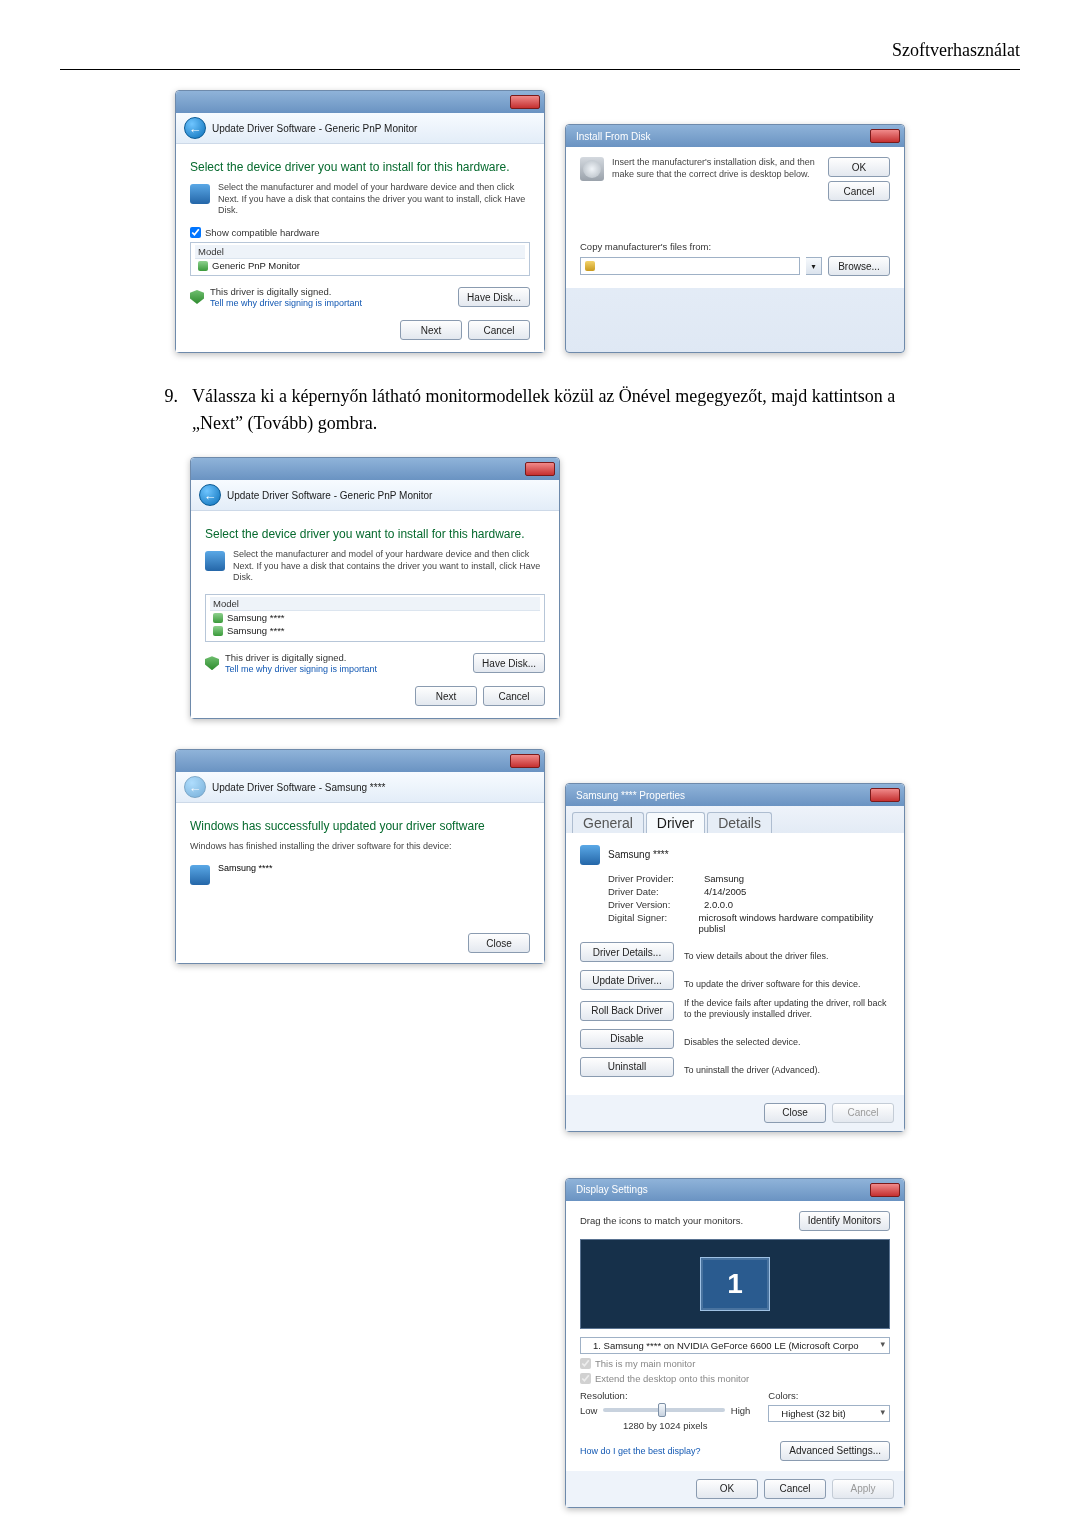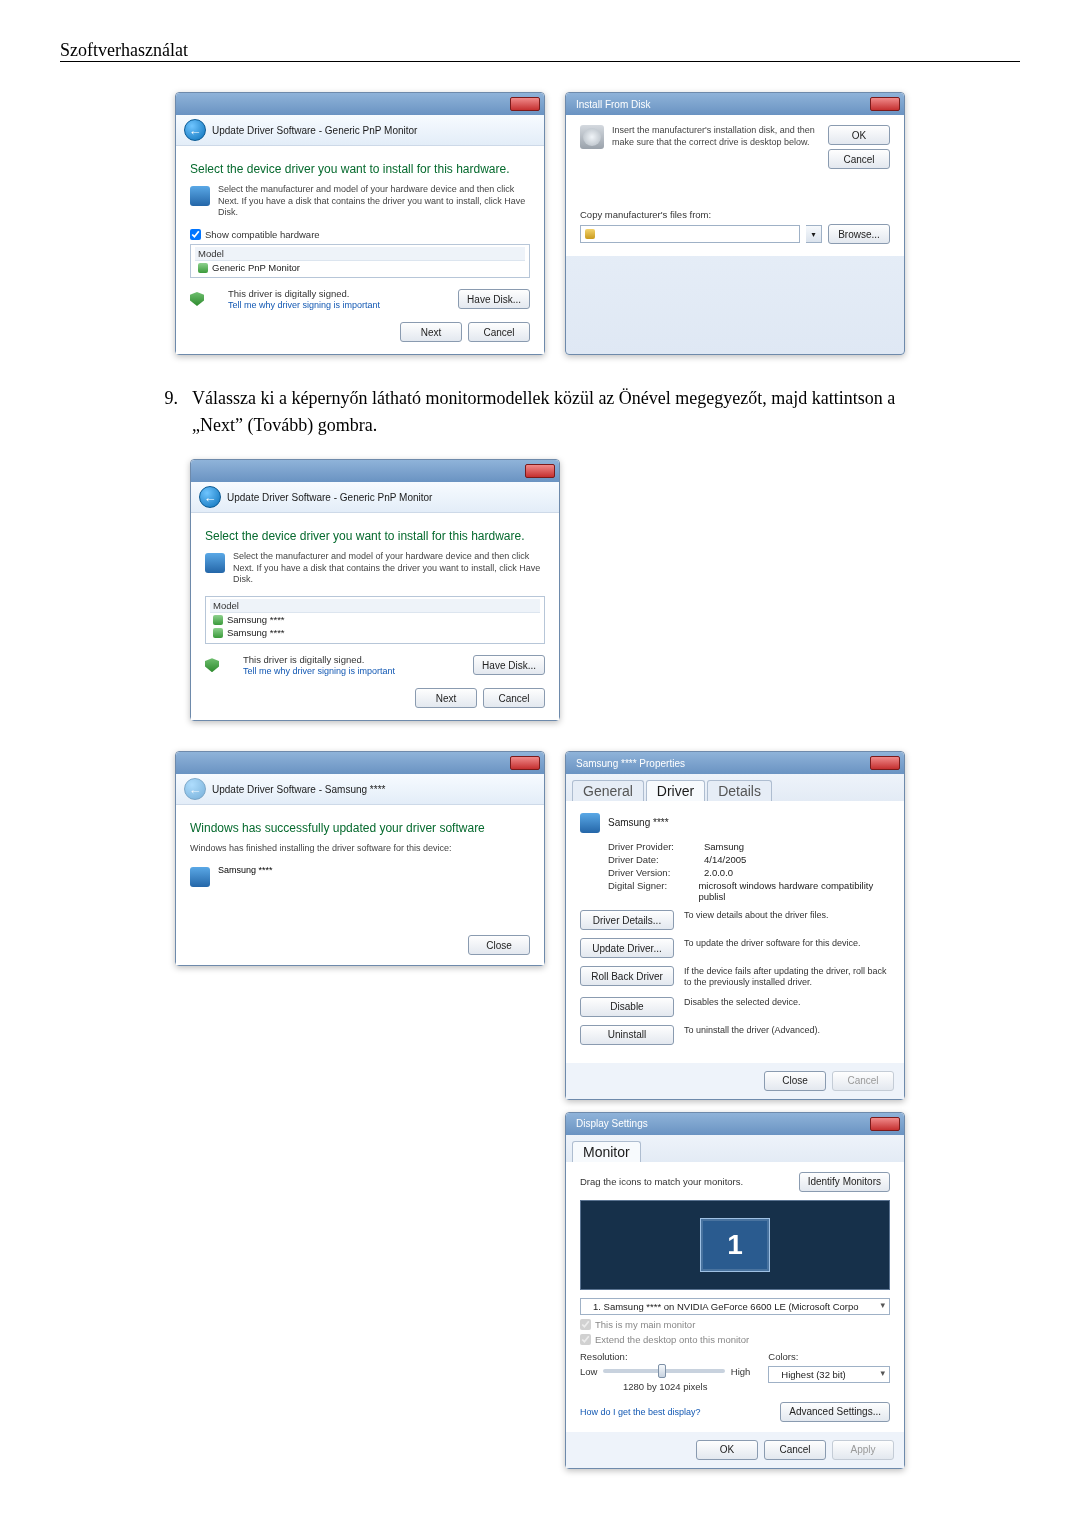--- a/index.html
+++ b/index.html
@@ -5,42 +5,43 @@
     * { margin: 0; padding: 0; box-sizing: border-box; }
     body {
       font-family: "Times New Roman", serif;
       background: #fff;
       width: 1080px;
       margin: 0 auto;
       padding: 40px 60px;
       color: #000;
     }
     .page-header {
-      text-align: left;
+      text-align: right;
       font-size: 18px;
+      padding-bottom: 8px;
       border-bottom: 1px solid #000;
-      margin-bottom: 30px;
+      margin-bottom: 20px;
     }
     .content { padding: 0 90px; }
     .figure-row { display: flex; gap: 20px; justify-content: center; margin: 20px 0 30px; }
     .figure-col { display: flex; flex-direction: column; align-items: flex-start; gap: 12px; }
 
     
     .win {
       background: linear-gradient(#eef4fb, #dfe8f4);
       border: 1px solid #6e8aab;
       border-radius: 4px;
       font-family: "Segoe UI", Tahoma, sans-serif;
       font-size: 11px;
       color: #1a1a1a;
       box-shadow: 0 2px 6px rgba(0,0,0,.25);
       position: relative;
     }
     .win.wide { width: 370px; }
-    .win.mid { width: 340px; }
+    .win.mid { width: 340px; margin-top: 34px; }
     .win .titlebar {
       height: 22px;
       background: linear-gradient(#8fb3d9, #6a93c2);
       border-radius: 4px 4px 0 0;
       display: flex;
       align-items: center;
       justify-content: flex-end;
       padding: 0 4px;
       font-size: 10px;
       color: #fff;
@@ -87,21 +88,21 @@
     }
     .chk { display:flex; align-items:center; gap:4px; font-size:9.5px; color:#333; margin:4px 0;}
     .chk input{ width:11px; height:11px; }
     .listbox {
       border: 1px solid #b7c6d8; background:#fff; height: 34px;
       padding: 2px 4px; font-size: 9.5px; overflow:hidden;
     }
     .listbox .hdr { background:#eef3f9; padding:1px 3px; border-bottom:1px solid #dce5ef; color:#333;}
     .listbox .row { padding: 1px 3px; display:flex; align-items:center; gap:4px;}
     .tiny-ico { width:10px; height:10px; border-radius:2px; background:linear-gradient(#8ed18e,#3a9a3a);}
-    .signed-row { display:flex; align-items:center; gap:24px; font-size:9.5px; color:#333; margin-top:10px;}
+    .signed-row { display:flex; align-items:center; gap:6px; font-size:9.5px; color:#333; margin-top:10px;}
     .shield { width:14px; height:14px; background: linear-gradient(#6fbf6f,#2e8b2e); clip-path: polygon(50% 0,100% 20%,100% 60%,50% 100%,0 60%,0 20%);}
     .link { color:#1258b3; text-decoration: none; font-size:9px;}
     .btnrow { display:flex; justify-content:flex-end; gap:6px; margin-top:12px;}
     .wbtn {
       min-width: 62px; height: 20px;
       background: linear-gradient(#fefefe,#e3e8ef);
       border: 1px solid #8a9bb0; border-radius: 3px;
       font-size: 10px; color:#222;
       display:flex; align-items:center; justify-content:center;
       padding: 0 8px;
@@ -124,21 +125,21 @@
     .tab {
       font-size:14px; padding:2px 10px; background:#f7fafd;
       border:1px solid #aebdd0; border-bottom:none; border-radius:3px 3px 0 0;
     }
     .tab.inactive{ background:#e6edf6; color:#555;}
     .prop-body{ background:#fff; padding:10px 14px; font-size:10px;}
     .prop-head{ display:flex; align-items:center; gap:8px; border-bottom:none; margin-bottom:8px;}
     .kv { display:flex; gap:6px; font-size:9.5px; margin:2px 0;}
     .kv .k{ width:90px; color:#333;}
     .kv .v{ color:#222;}
-    .actbtn-row{ display:flex; align-items:flex-start; gap:10px; margin:8px 0;}
+    .actbtn-row{ display:flex; align-items:flex-end; gap:10px; margin:8px 0;}
     .actbtn-row .wbtn{ min-width:94px;}
     .actbtn-row .desc{ font-size:9px; color:#333; flex:1; line-height:1.25;}
 
     
     .mon-area{
       background:#16304a; border:1px solid #5a7391;
       height:90px; display:flex; align-items:center; justify-content:center;
       margin: 8px 0;
     }
     .mon-box{
@@ -376,23 +377,20 @@
         <div class="bottom-btns">
           <div class="wbtn">Close</div>
           <div class="wbtn disabled">Cancel</div>
         </div>
       </div>
 
       <div class="win mid">
         <div class="titlebar">
           <span class="ttxt">Display Settings</span>
           <span class="close-btn"></span>
-        </div>
-        <div class="tabs">
-          <div class="tab">Monitor</div>
         </div>
         <div class="prop-body">
           <div style="display:flex; justify-content:space-between; align-items:center;">
             <span class="small-label">Drag the icons to match your monitors.</span>
             <div class="wbtn" style="min-width:auto;">Identify Monitors</div>
           </div>
           <div class="mon-area">
             <div class="mon-box">1</div>
           </div>
           <div class="dd">1. Samsung **** on NVIDIA GeForce 6600 LE (Microsoft Corpo</div>

